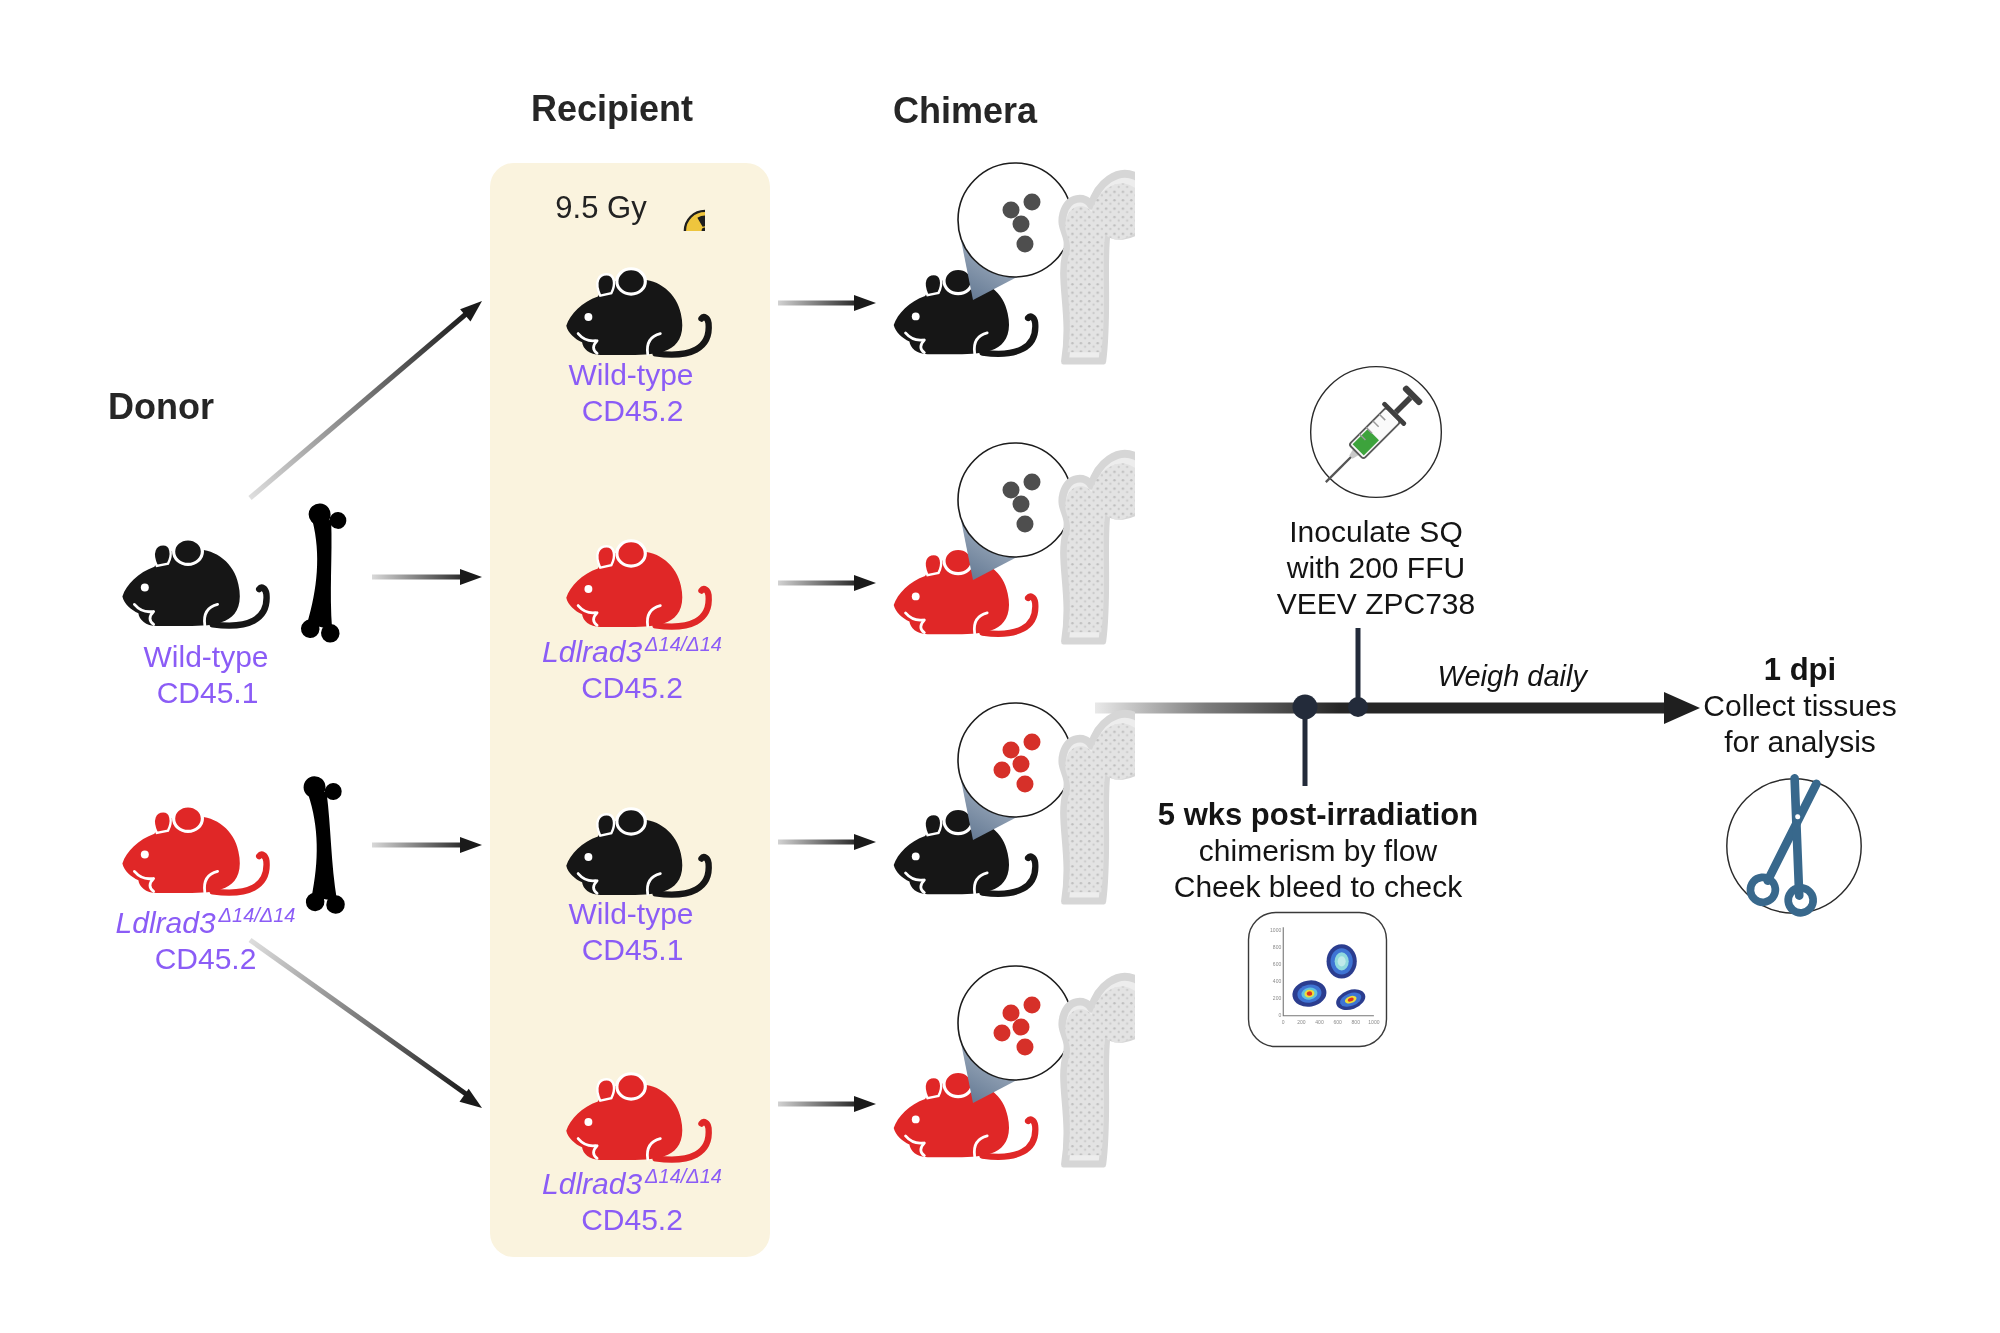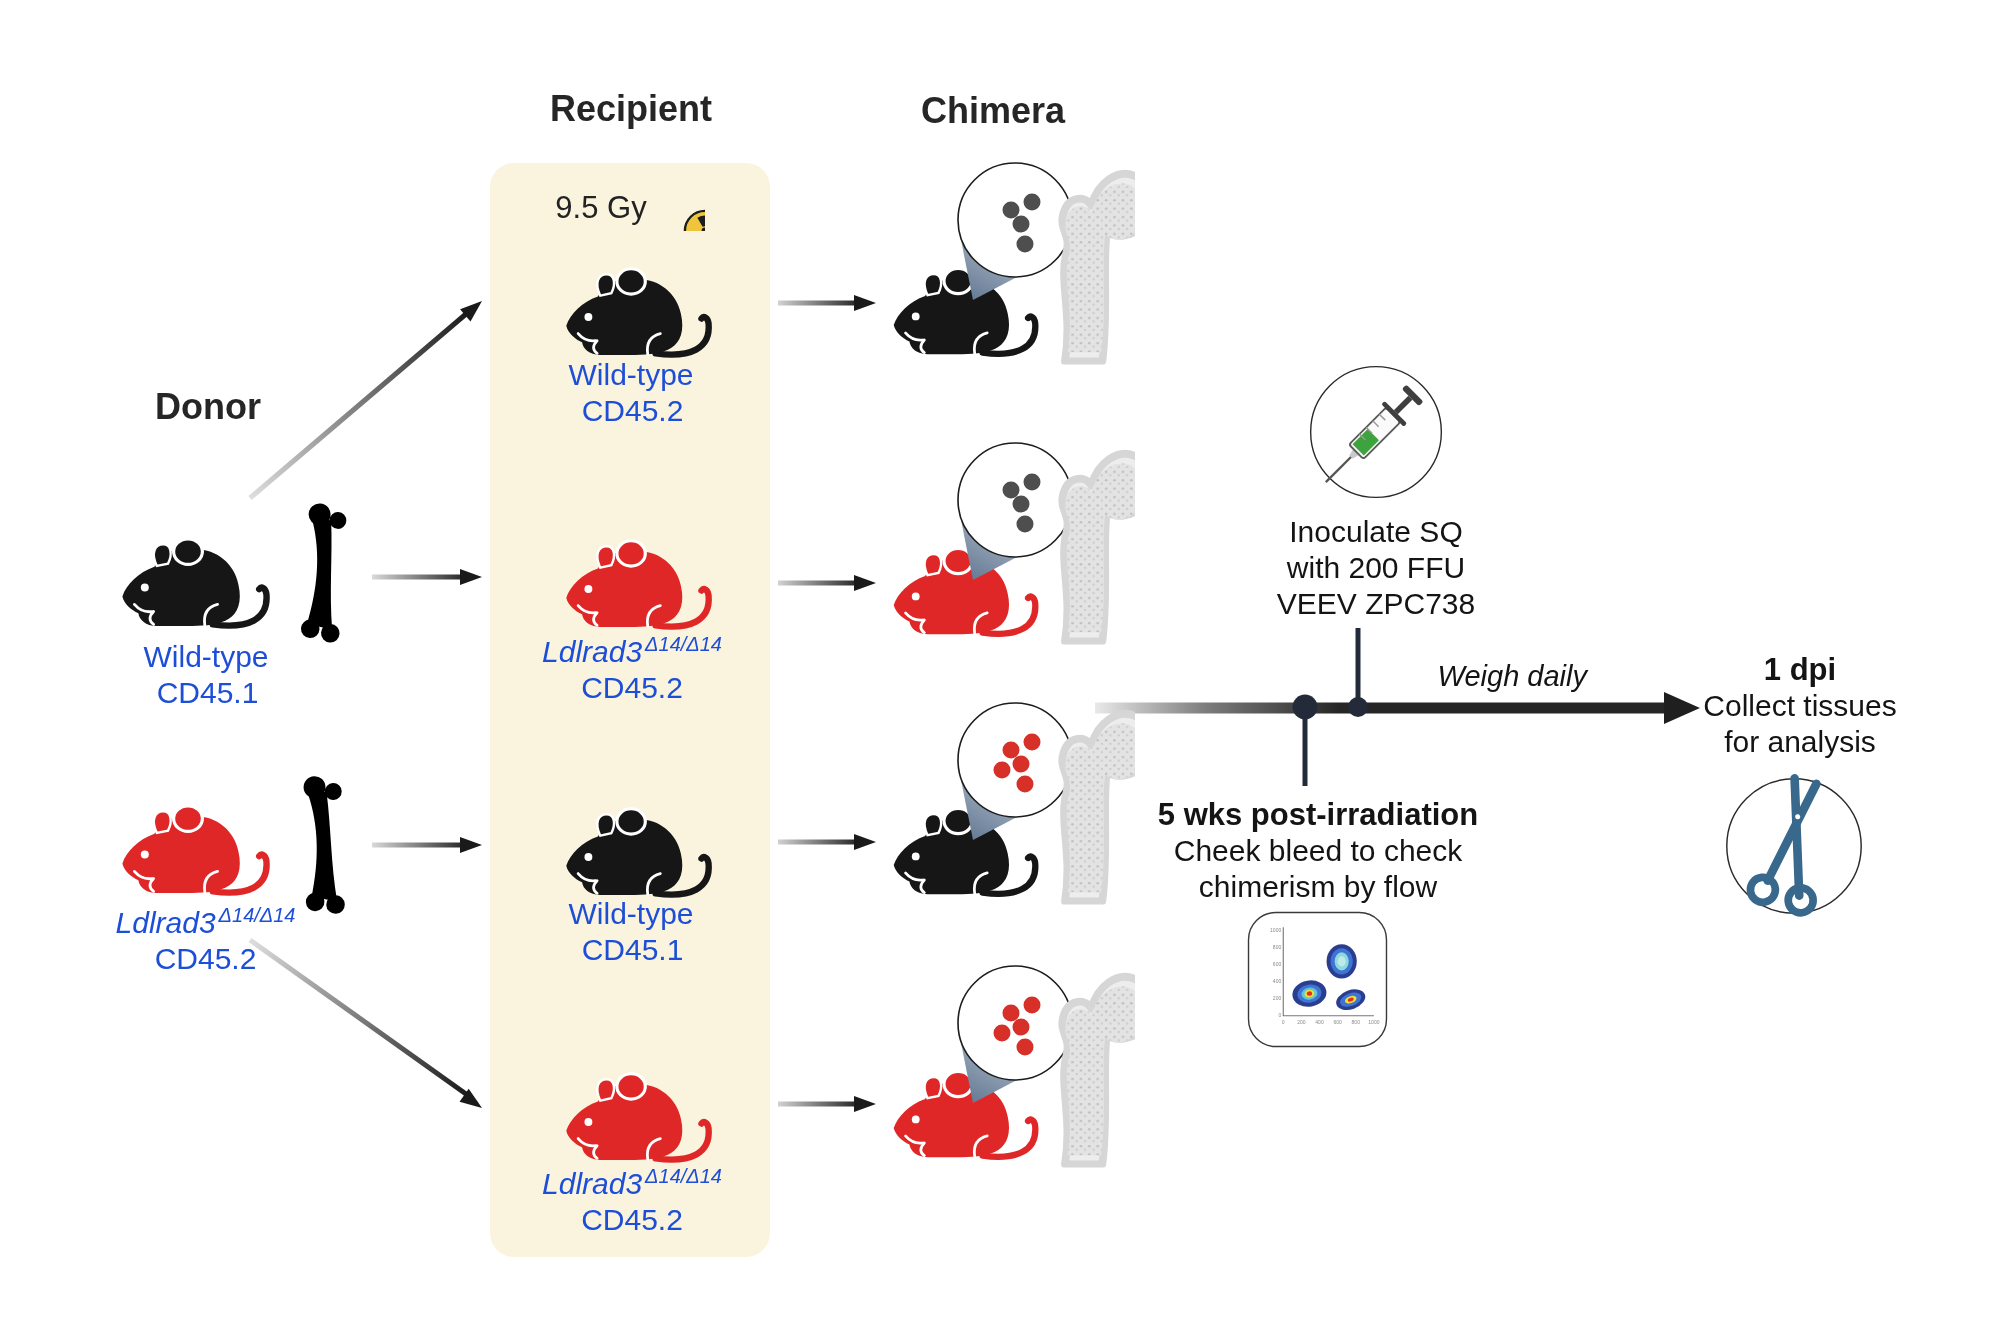--- a/index.html
+++ b/index.html
@@ -1,20 +1,20 @@
 <!DOCTYPE html>
 <html style="--mouse_black: #161616; --mouse_red: #e02727; --beige: #faf3de; --timeline: #232b3a; --arrow_dark: #1c1c1c; --scissors: #38688c; --syringe_green: #3da33c; --radiation_yellow: #eec53d; --marrow_dot_dark: #4e4e4e; --marrow_dot_red: #d63029; --bone_gray: #646464; --bone_knob_gray: #9b9b9b; --bone_red: #e84a45; --bone_knob_red: #f3a7a1; --wedge_dark: #5f7590; --wedge_light: #ccd4de;"><head>
 <meta charset="utf-8">
 <style>
   html,body{margin:0;padding:0;background:#fff;}
   #canvas{position:relative;width:2000px;height:1333px;background:#ffffff;overflow:hidden;
           font-family:"Liberation Sans",sans-serif;color:#1b1b1b;}
   .abs{position:absolute;}
-  .hdr{position:absolute;text-align:center;font-size:36px;font-weight:700;color:#262626;}
-  .mlabel{position:absolute;text-align:center;font-size:30px;line-height:36px;color:#1d4ed8;}
+  .hdr{position:absolute;font-size:36px;font-weight:700;color:#262626;}
+  .mlabel{position:absolute;text-align:center;font-size:30px;line-height:36px;color:#8b5cf6;}
   .gene{font-style:italic;}
   .plain{font-style:normal;}
   .sup{font-size:20px;vertical-align:super;margin-left:3px;font-style:italic;}
   .beige{position:absolute;background:var(--beige);border-radius:24px;}
   .doserow{position:absolute;display:flex;align-items:center;justify-content:center;gap:12px;font-size:31px;color:#222;}
   .mouse-black{color:var(--mouse_black);}
   .mouse-red{color:var(--mouse_red);}
   .dots-dark circle{fill:var(--marrow_dot_dark);}
   .dots-dark .d5{display:none;}
   .dots-red circle{fill:var(--marrow_dot_red);}
@@ -303,22 +303,22 @@
       <path d="M-31,33 L30,-62" stroke-width="9"></path>
       <path d="M0,52 L8,-70" stroke-width="9"></path>
       <circle cx="-37" cy="42" r="13" stroke-width="8"></circle>
       <circle cx="1" cy="57" r="13" stroke-width="8"></circle>
       <circle cx="7" cy="-30" r="2.6" fill="#fff" stroke="none"></circle>
     </g>
   </svg>
 
   <div class="tlinfo" style="left:1148px;top:797px;width:340px">
     <div class="bold">5 wks post-irradiation</div>
+    <div>chimerism by flow</div>
     <div>Cheek bleed to check</div>
-    <div>chimerism by flow</div>
   </div>
 
   <svg class="abs" style="left:1247px;top:911px" width="141" height="137" viewBox="0 0 140 136">
     <rect x="1.5" y="1.5" width="137" height="133" rx="27" fill="#fff" stroke="#3a3a3a" stroke-width="1.4"></rect>
     <path d="M36,16 V104 H126" fill="none" stroke="#777" stroke-width="1.1"></path>
     <g text-anchor="end">
       <text class="flowtick" x="34" y="20.5">1000</text>
       <text class="flowtick" x="34" y="37.5">800</text>
       <text class="flowtick" x="34" y="54.5">600</text>
       <text class="flowtick" x="34" y="71.5">400</text>

